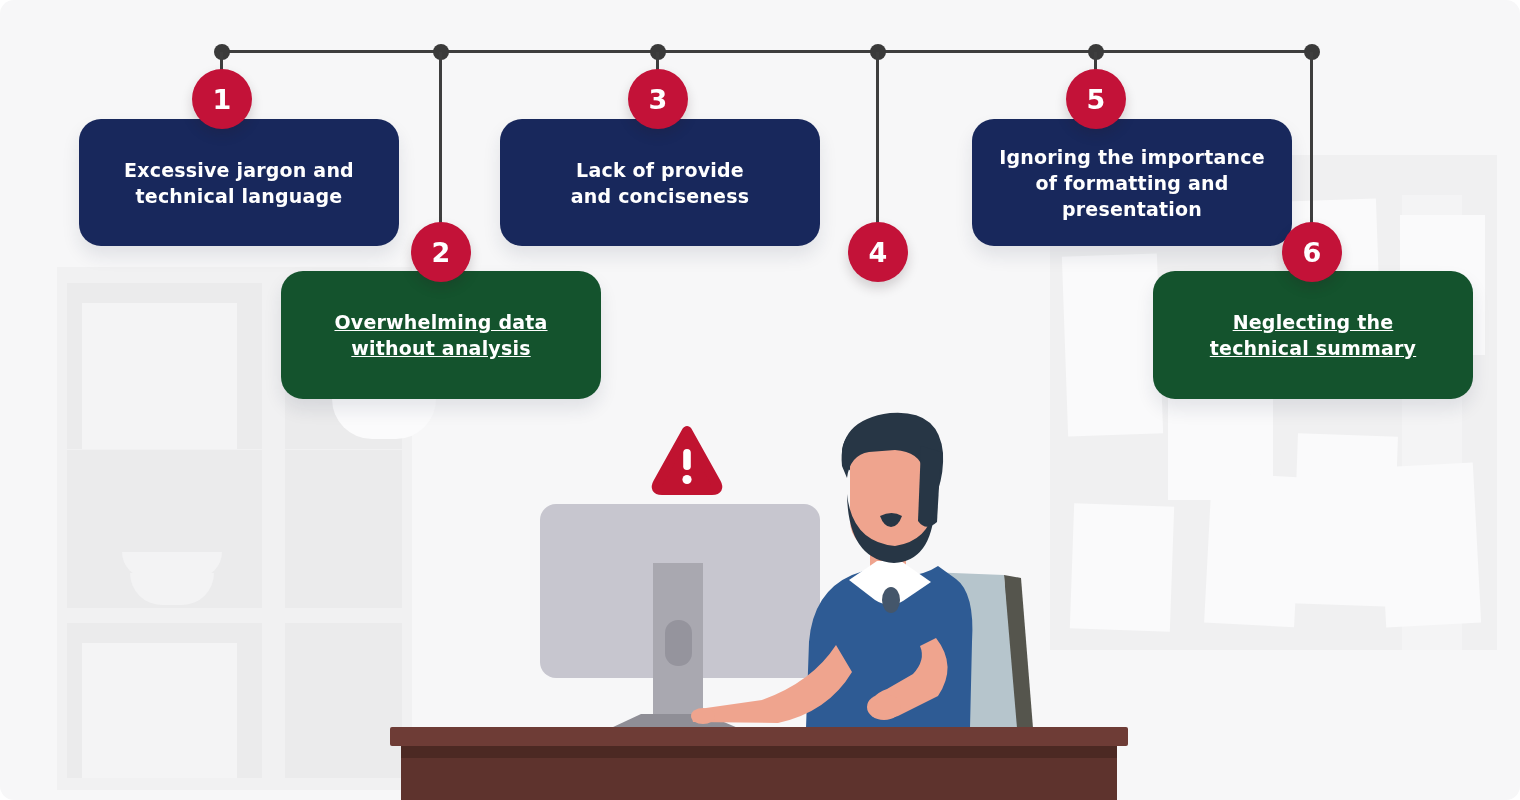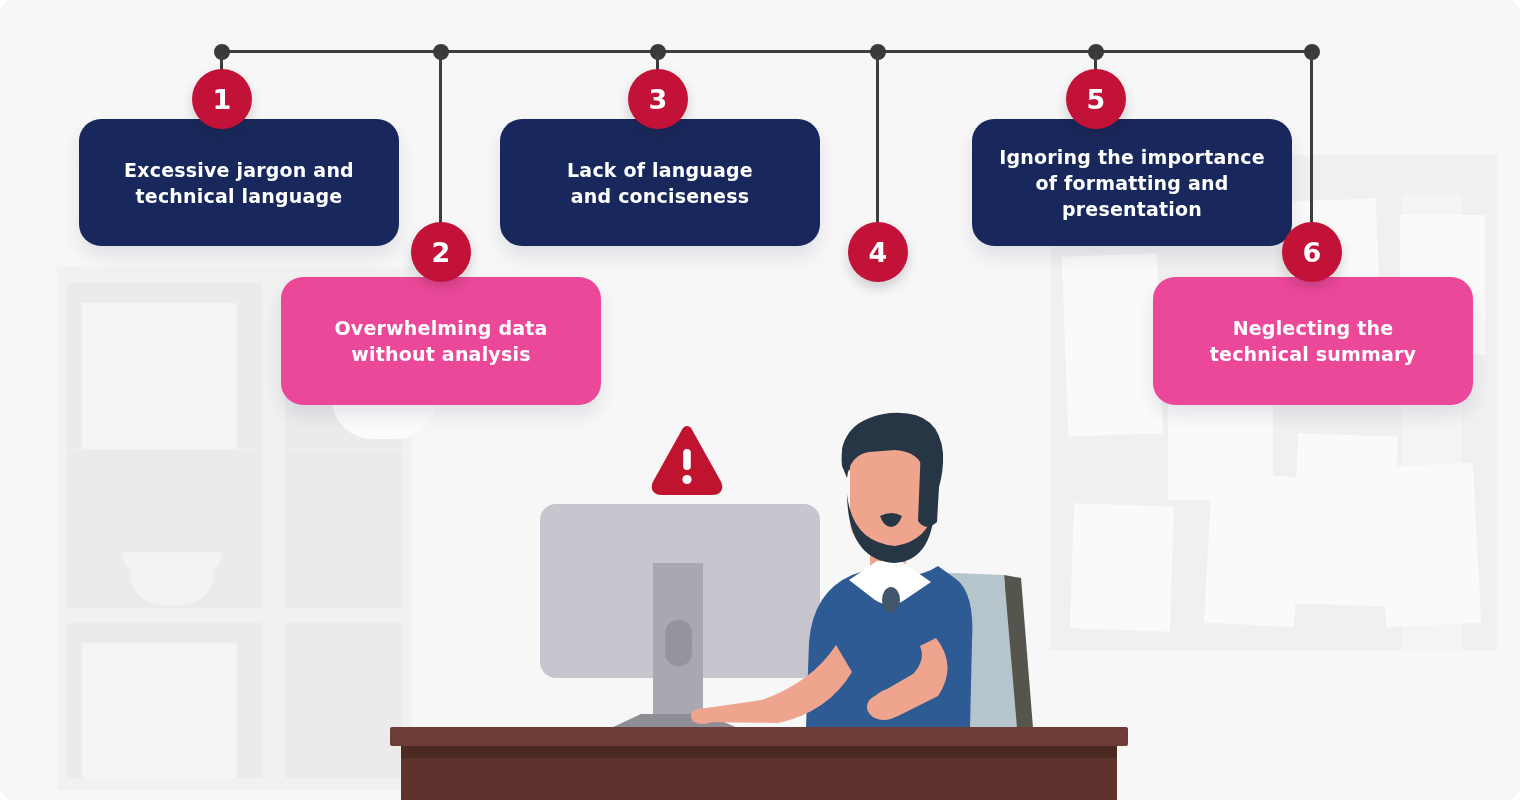--- a/index.html
+++ b/index.html
@@ -27,21 +27,21 @@
     color:#fff;font-weight:bold;font-size:27px;display:flex;align-items:center;justify-content:center;
     box-shadow:0 6px 12px rgba(40,20,30,.18);z-index:4;
   }
   .card{
     position:absolute;width:320px;border-radius:22px;color:#fff;z-index:3;
     display:flex;align-items:center;justify-content:center;text-align:center;
     font-weight:bold;font-size:19px;line-height:26px;letter-spacing:.2px;
     box-shadow:0 10px 18px rgba(30,40,70,.10);
   }
   .card.navy{background:#18285c;height:127px;top:119px;}
-  .card.blue{background:#ec4899;height:128px;top:277px;}
+  .card.blue{background:#14532d;height:128px;top:271px;text-decoration:underline;}
   .card-label{white-space:pre-line;}
   
   .illus{position:absolute;left:380px;top:398px;z-index:2;}
 </style>
 </head>
 <body>
 
 <div class="canvas">
 
   <div class="shelf">
@@ -106,21 +106,21 @@
 
   <div class="card navy" style="left:63px;margin-left:16px;">
       <span class="card-label">Excessive jargon and
 technical language</span>
     </div>
   <div class="card blue" style="left:281px;">
       <span class="card-label">Overwhelming data
 without analysis</span>
     </div>
   <div class="card navy" style="left:500px;">
-      <span class="card-label">Lack of language
+      <span class="card-label">Lack of provide
 and conciseness</span>
     </div>
   <div class="card navy" style="left:972px;justify-content:center;">
       <span class="card-label">Ignoring the importance
 of formatting and
 presentation</span>
     </div>
   <div class="card blue" style="left:1153px;">
       <span class="card-label">Neglecting the
 technical summary</span>

